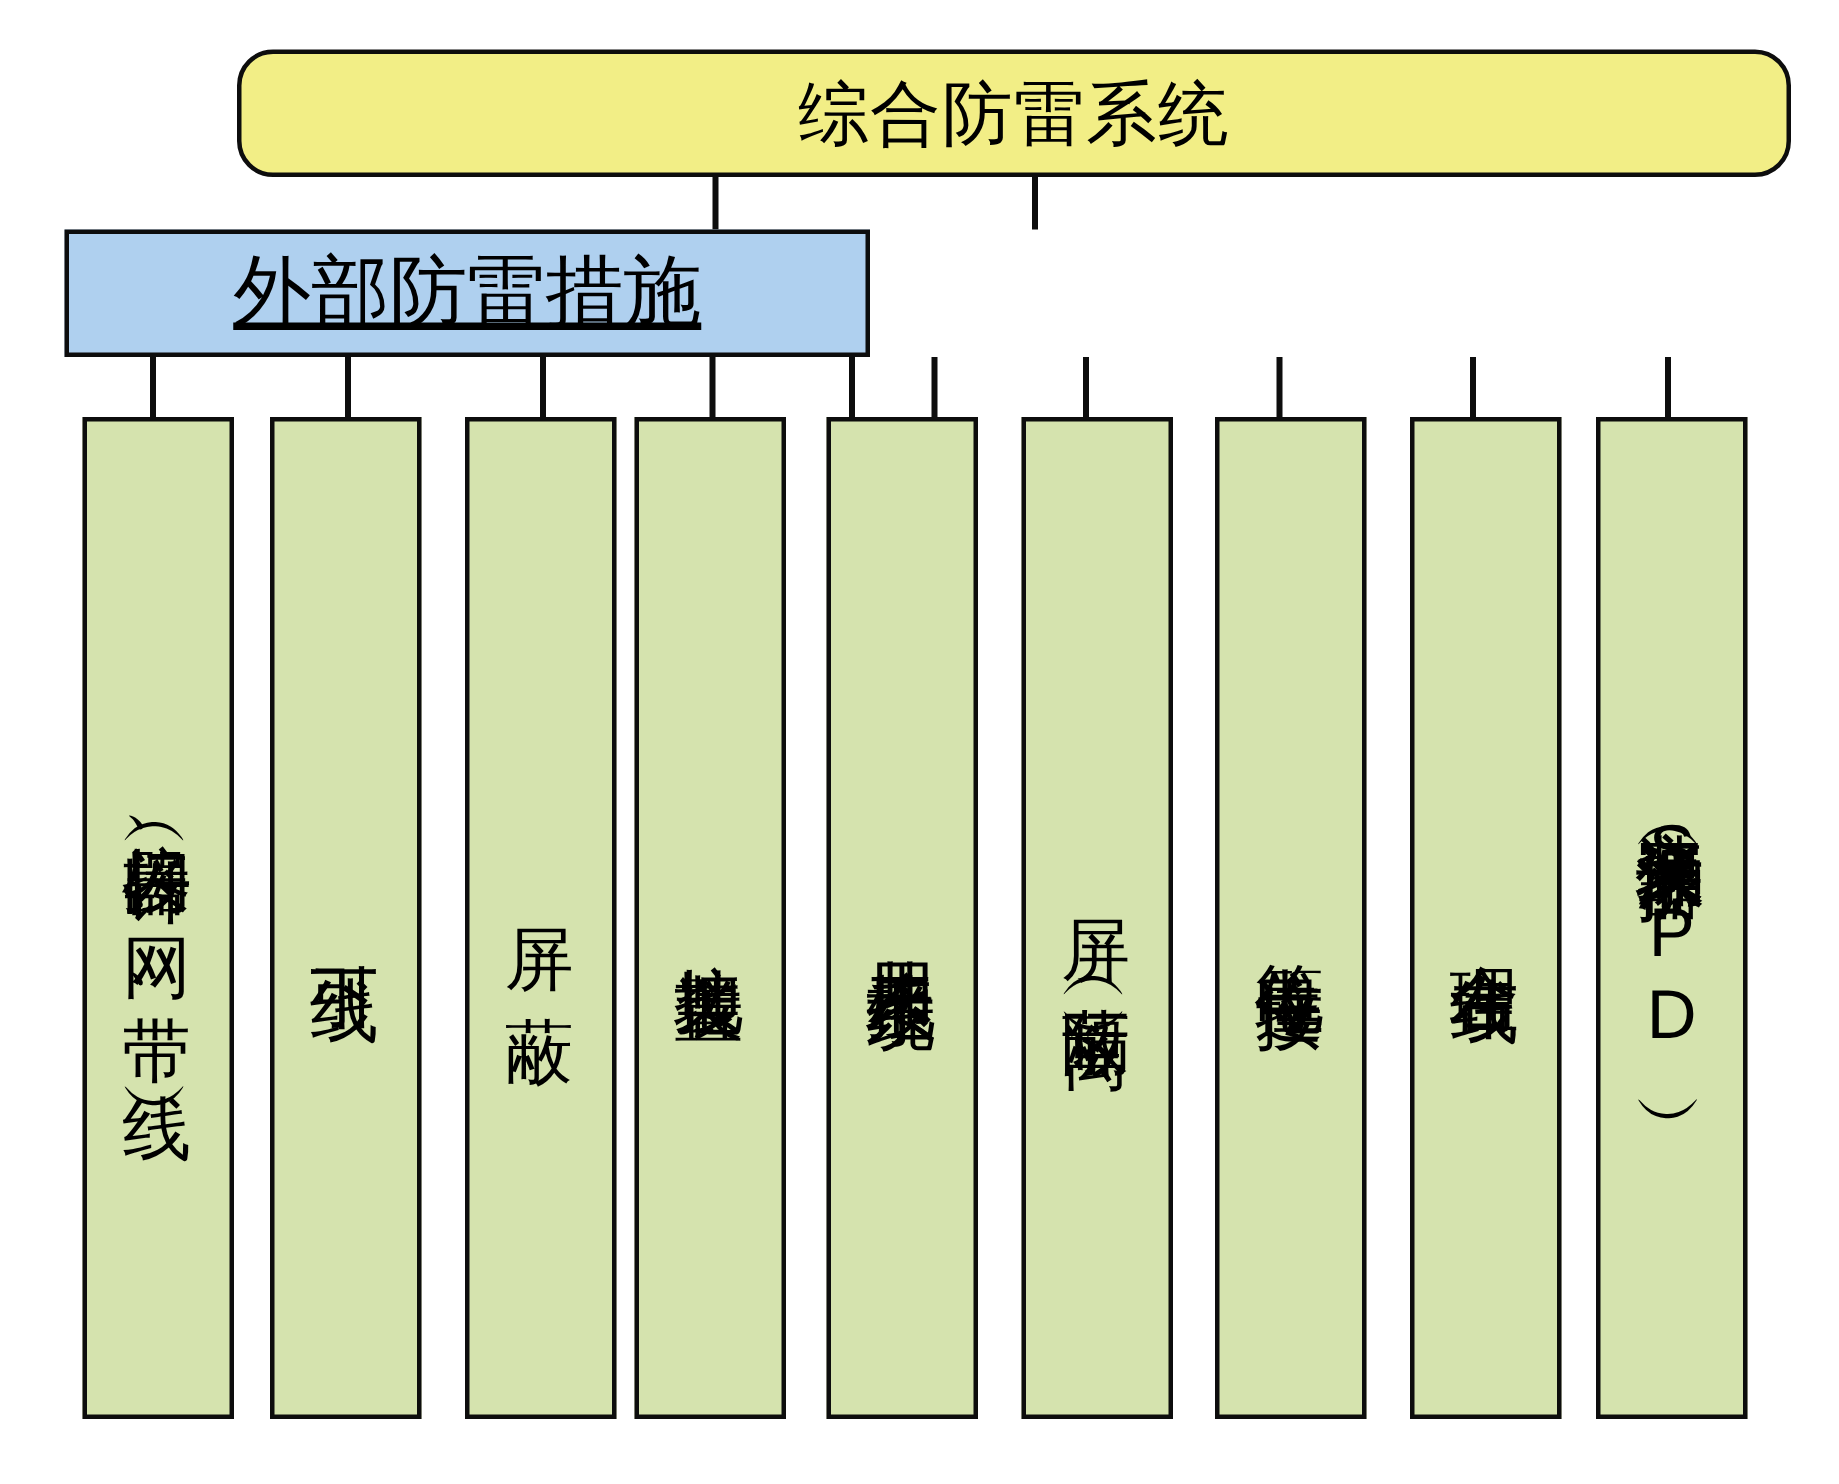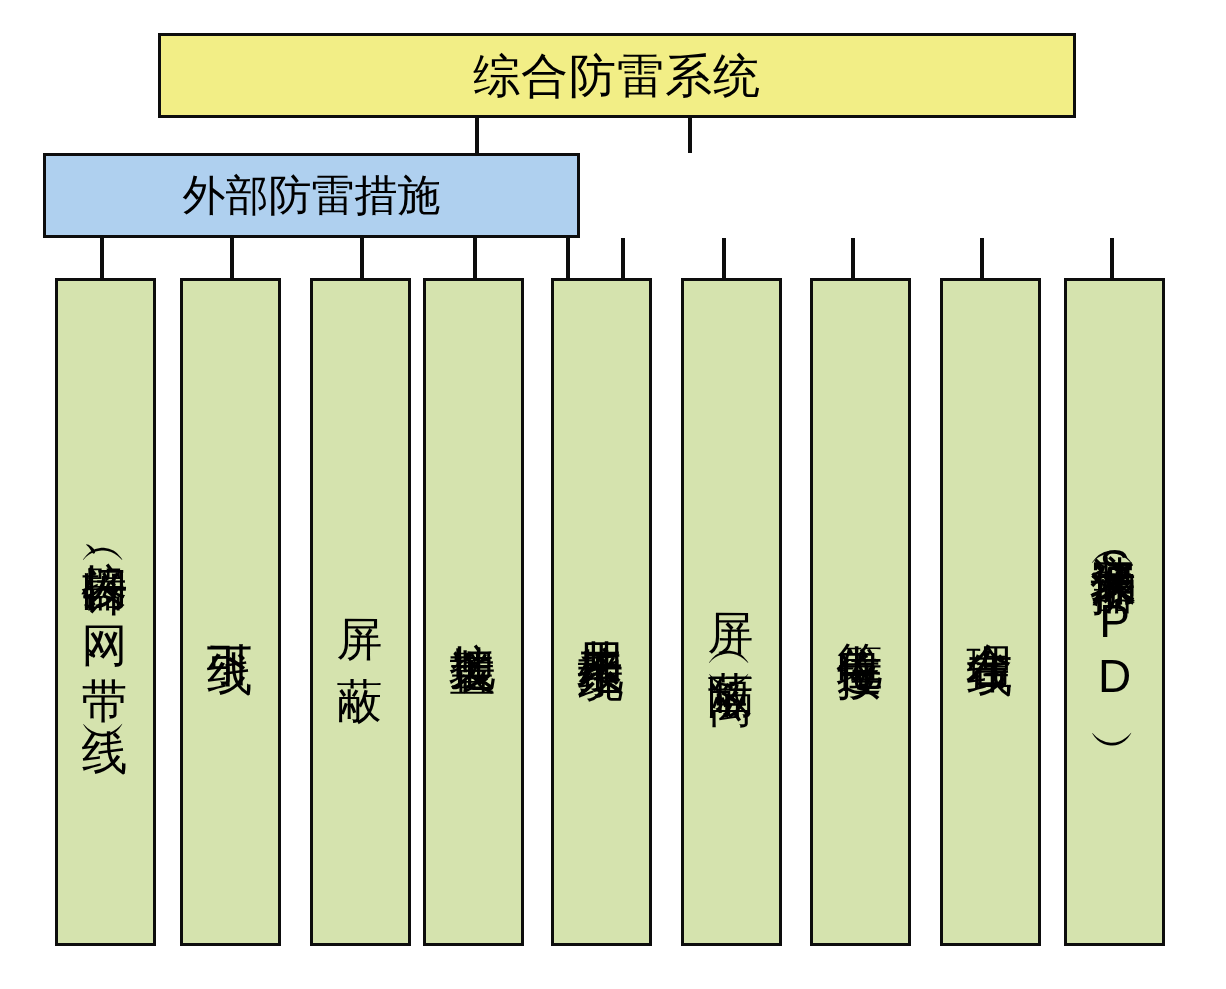--- a/index.html
+++ b/index.html
@@ -40,43 +40,44 @@
   .node-label {
     display: block;
     text-align: center;
     white-space: pre;
   }
   .root .node-label {
     font-size: 47px;
     letter-spacing: 1px;
   }
   .branch .node-label {
-    font-size: 43px;
+    font-size: 52px;
     letter-spacing: 0px;
+    text-decoration: underline;
   }
   .leaf .node-label {
     writing-mode: vertical-rl;
     text-orientation: upright;
     font-size: 46px;
     letter-spacing: 3px;
     line-height: 1;
     max-height: 640px;
   }
   .connector {
     position: absolute;
     background: #0d0d0d;
     width: 4px;
   }
 </style>
 </head>
 <body>
 
 <div id="diagram">
 
-  <div class="node root" style="left:158px; top:33px; width:918px; height:85px;">
+  <div class="node root" style="left:158px; top:33px; width:1036px; height:85px;border-radius:24px;">
     <span class="node-label">综合防雷系统</span>
   </div>
 
   <div class="connector" style="left:475px; top:118px; height:35px;"></div>
   <div class="connector" style="left:688px; top:118px; height:35px;"></div>
 
   <div class="node branch" style="left:43px; top:153px; width:537px; height:85px;">
     <span class="node-label">外部防雷措施</span>
   </div>
 

